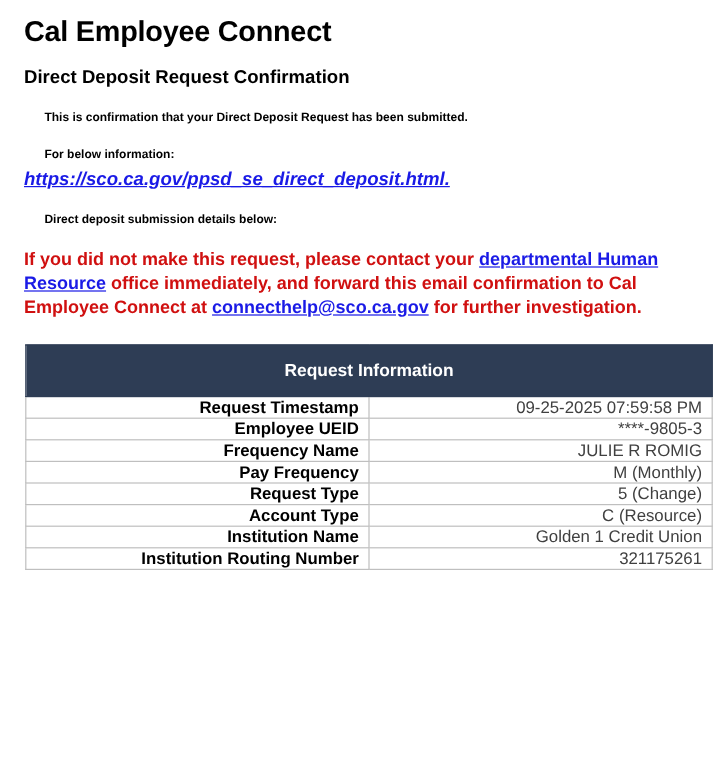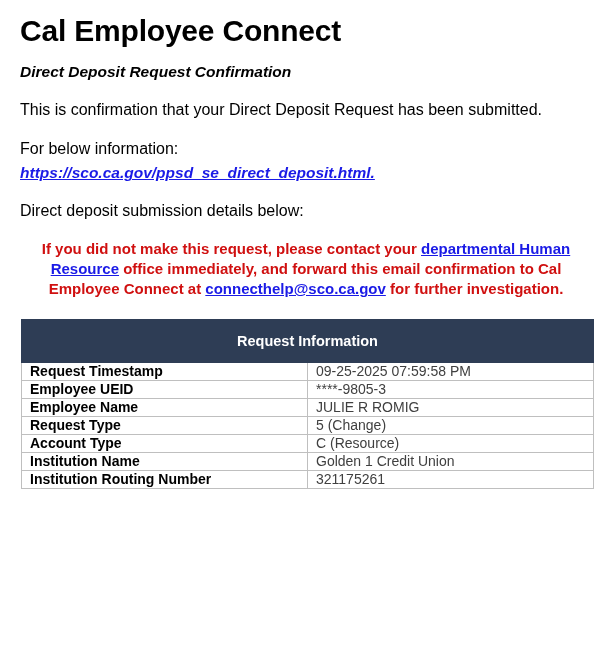--- a/index.html
+++ b/index.html
@@ -13,56 +13,55 @@
     font-family: "Liberation Sans", sans-serif;
     color: #000000;
     overflow: hidden;
   }
   .page {
     padding: 10px 14px 0 20px;
     box-sizing: border-box;
     width: 606px;
   }
   .title {
-    font-size: 30px;
+    font-size: 24px;
     font-weight: bold;
     letter-spacing: -0.2px;
     margin: 4px 0 16px 0;
     line-height: 1.1;
   }
   .subtitle {
     font-size: 15.5px;
     font-weight: bold;
     margin: 0 0 18px 0;
-    font-style: italic;
   }
   .para {
-    font-size: 16px;
+    font-size: 10px;
     line-height: 1.42;
-    margin: 0 0 16px 0;
+    margin: 0 0 16px 17px;
+    font-weight: bold;
   }
   .para.tight {
     margin-bottom: 4px;
   }
   .biglink {
     font-size: 15.5px;
     font-weight: bold;
     color: #1a1ae6;
     text-decoration: underline;
     display: inline-block;
     margin: 0 0 18px 0;
     font-style: italic;
   }
   .warn {
     color: #d01010;
     font-size: 15px;
     font-weight: bold;
     line-height: 1.33;
     margin: 0 0 20px 0;
-    text-align: center;
   }
   .warn a {
     color: #1a1ae6;
     text-decoration: underline;
     font-weight: bold;
   }
   table.info {
     border-collapse: collapse;
     width: 573px;
     margin: 0 0 0 1px;
@@ -76,20 +75,21 @@
     text-align: center;
     padding: 13px 6px;
     border: 1px solid #2e3d55;
   }
   table.info td {
     border: 1px solid #bfbfbf;
     font-size: 14px;
     padding: 0 8px;
     height: 17px;
     vertical-align: middle;
+    text-align: right;
   }
   table.info td.label {
     font-weight: bold;
     color: #000000;
     width: 310px;
   }
   table.info td.value {
     color: #404040;
   }
 </style>
@@ -123,22 +123,26 @@
     <tbody>
       <tr>
         <td class="label">Request Timestamp</td>
         <td class="value">09-25-2025 07:59:58 PM</td>
       </tr>
       <tr>
         <td class="label">Employee UEID</td>
         <td class="value">****-9805-3</td>
       </tr>
       <tr>
-        <td class="label">Employee Name</td>
+        <td class="label">Frequency Name</td>
         <td class="value">JULIE R ROMIG</td>
+      </tr>
+      <tr>
+        <td class="label">Pay Frequency</td>
+        <td class="value">M (Monthly)</td>
       </tr>
       <tr>
         <td class="label">Request Type</td>
         <td class="value">5 (Change)</td>
       </tr>
       <tr>
         <td class="label">Account Type</td>
         <td class="value">C (Resource)</td>
       </tr>
       <tr>

